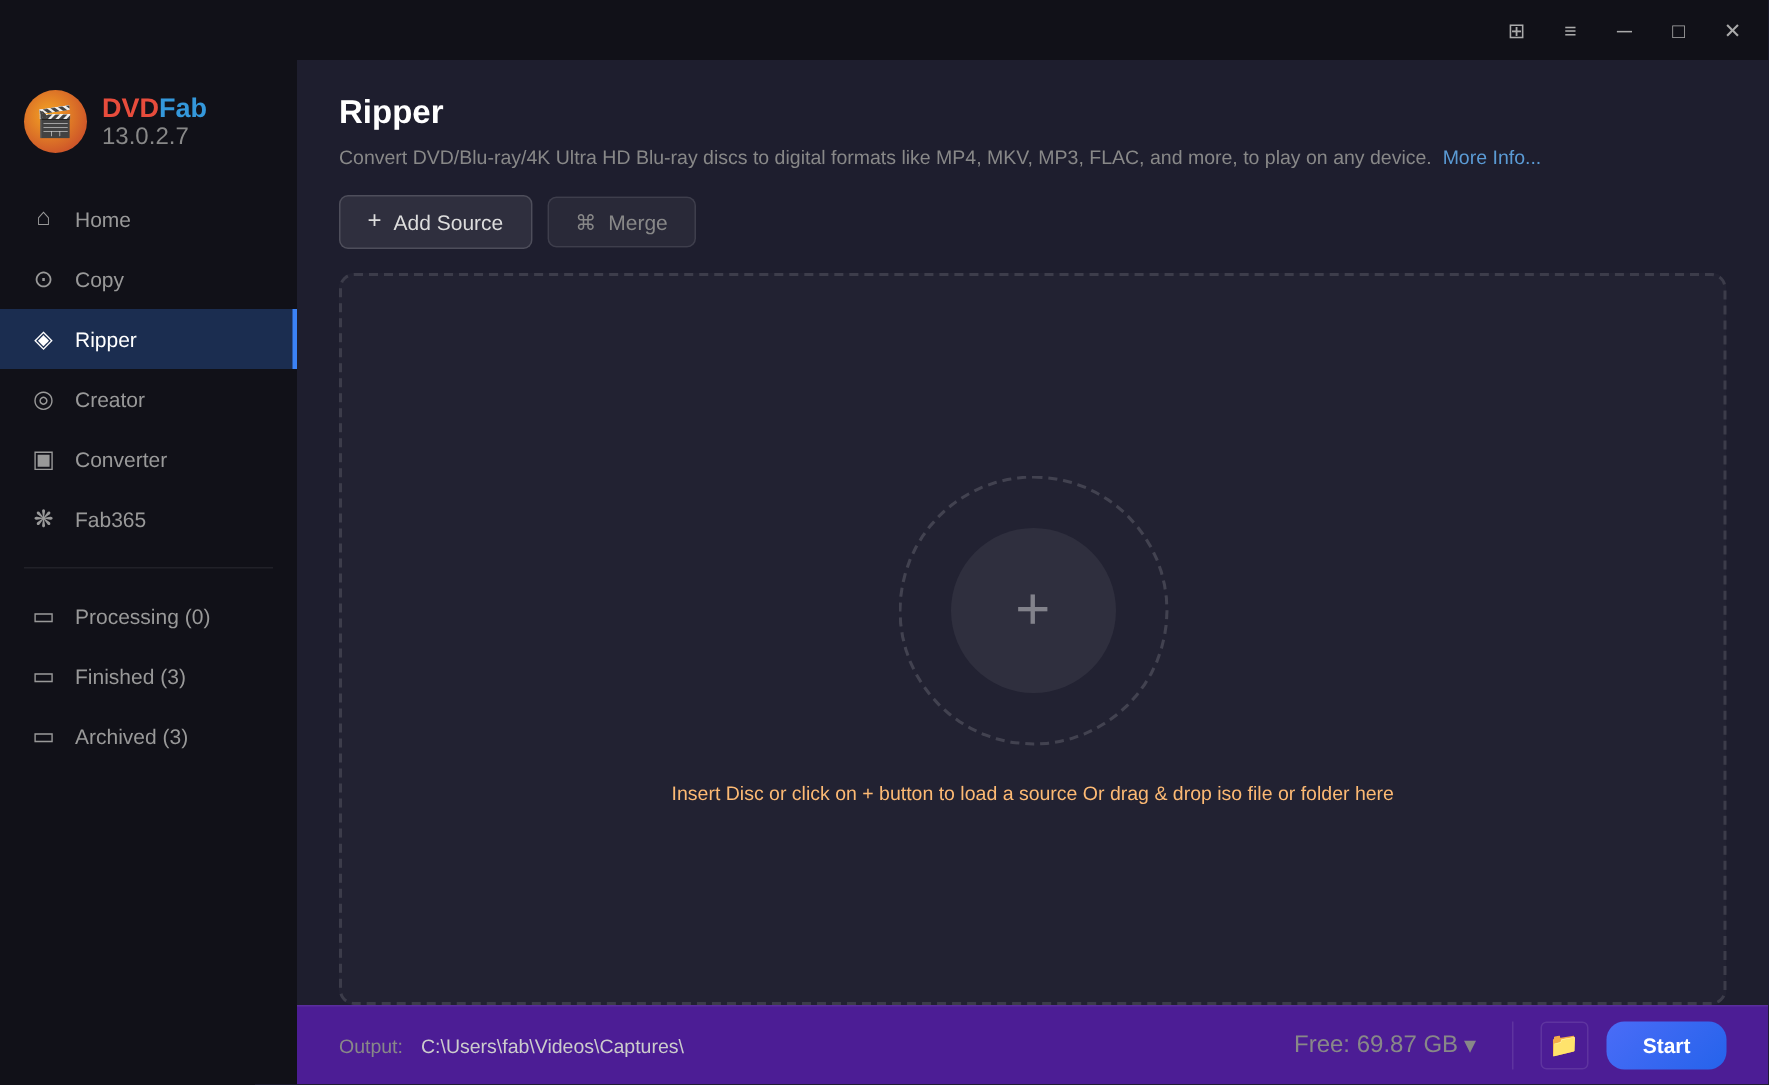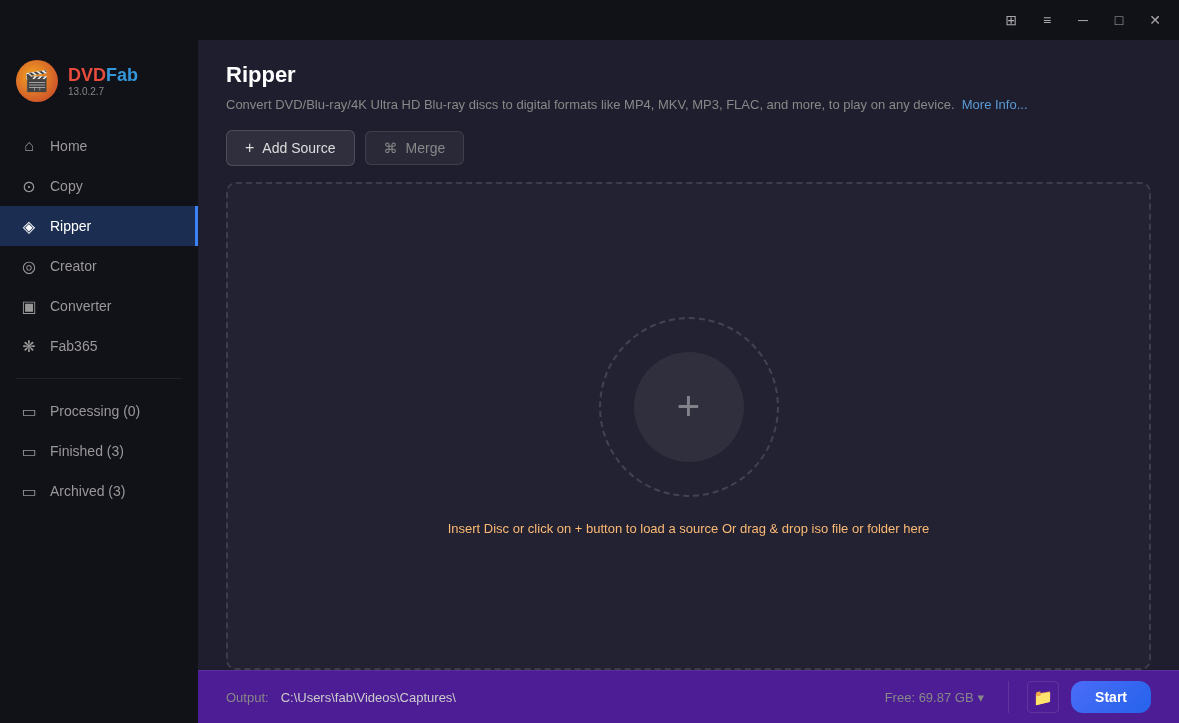--- a/index.html
+++ b/index.html
@@ -81,21 +81,21 @@
     .logo-title {
       font-size: 18px;
       font-weight: bold;
       color: #fff;
     }
 
     .logo-title span.dvd { color: #e74c3c; }
     .logo-title span.fab { color: #3498db; }
 
     .logo-version {
-      font-size: 10px;
+      font-size: 16px;
       color: #888;
     }
 
     .nav-section {
       display: flex;
       flex-direction: column;
       padding: 4px 0;
     }
 
     .nav-item {
@@ -258,21 +258,21 @@
     .output-path {
       font-size: 13px;
       color: #ccc;
       flex: 1;
     }
 
     .output-free {
       display: flex;
       align-items: center;
       gap: 4px;
-      font-size: 13px;
+      font-size: 16px;
       color: #888;
       margin-right: 12px;
     }
 
     .output-folder-btn {
       width: 32px;
       height: 32px;
       display: flex;
       align-items: center;
       justify-content: center;

